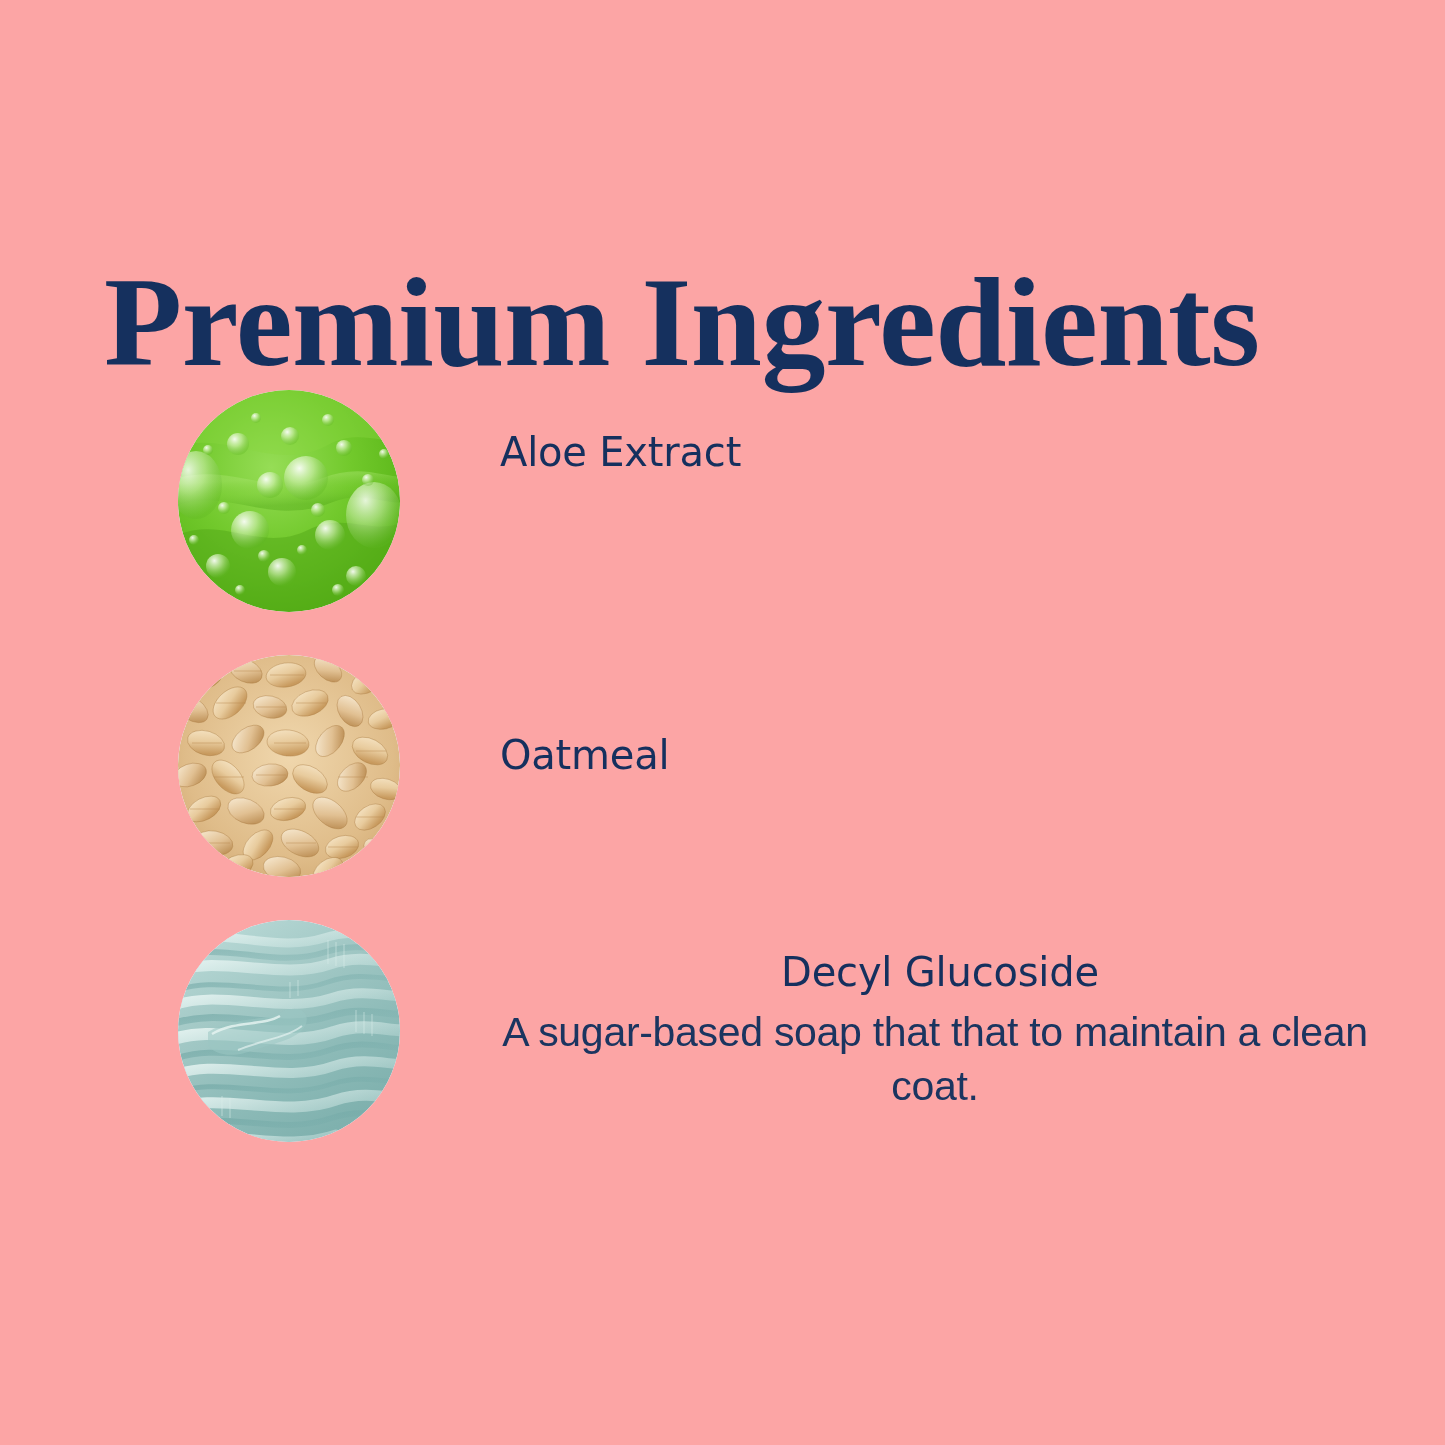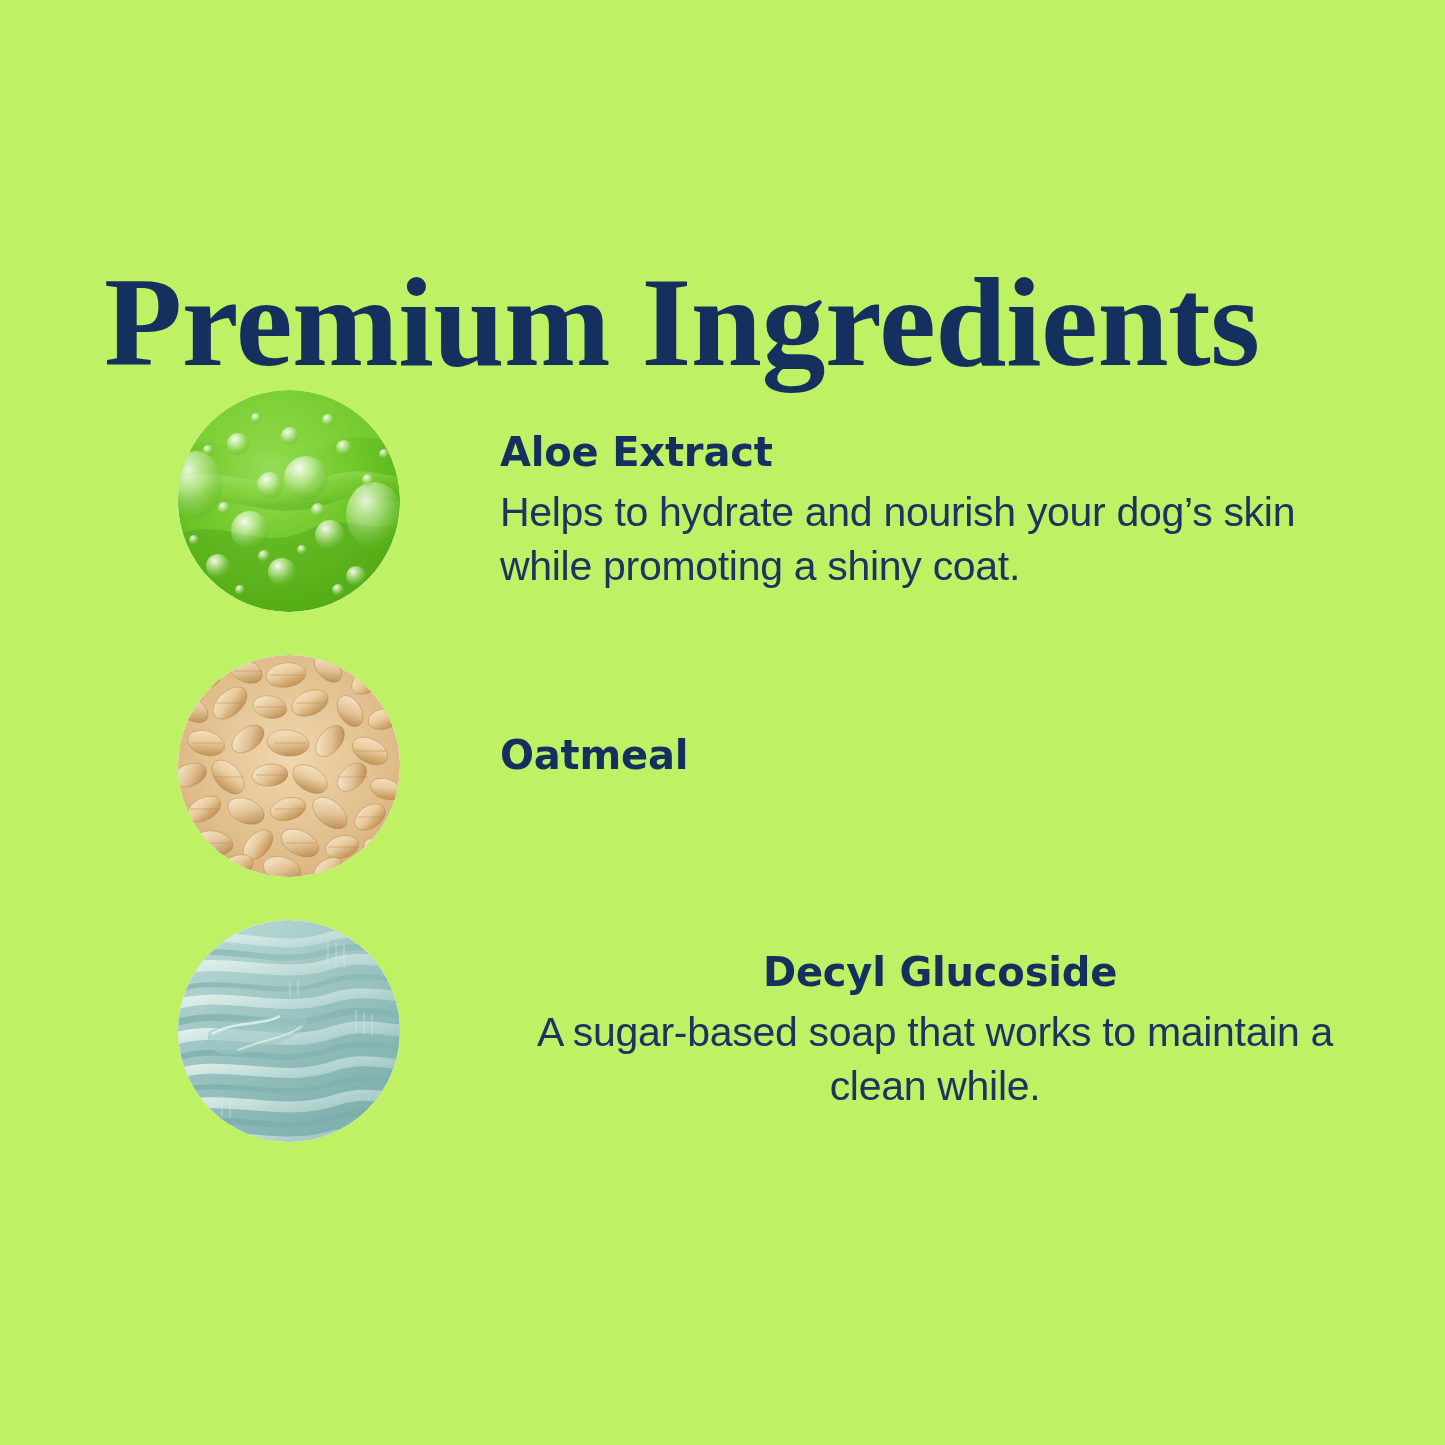--- a/index.html
+++ b/index.html
@@ -12,21 +12,21 @@
     height: 1445px;
     background: #eef2fd;
     font-family: "Liberation Sans", sans-serif;
     overflow: hidden;
   }
 
   .page {
     position: relative;
     width: 1445px;
     height: 1445px;
-    background: #bef264;
+    background: #fca5a5;
     box-sizing: border-box;
   }
 
   
   .page-title {
     position: absolute;
     left: 104px;
     top: 172px;
     width: 1240px;
     font-family: "Liberation Serif", "DejaVu Serif", serif;
@@ -70,21 +70,21 @@
   }
 
   .ingredient-text {
     margin-left: 100px;
     padding-top: 42px;
     width: 880px;
   }
 
   .ingredient-name {
     font-family: "DejaVu Sans", "Liberation Sans", sans-serif;
-    font-weight: 700;
+    font-weight: 400;
     font-size: 40px;
     line-height: 1.14;
     color: #15305e;
     margin: 0 0 9px 0;
     letter-spacing: -0.2px;
   }
 
   .ingredient-desc {
     font-family: "Liberation Sans", sans-serif;
     font-weight: 400;
@@ -161,21 +161,20 @@
             <circle cx="78" cy="28" r="5" fill="url(#drop)"></circle>
             <circle cx="206" cy="64" r="5" fill="url(#drop)"></circle>
             <circle cx="16" cy="150" r="5" fill="url(#drop)"></circle>
             <circle cx="160" cy="200" r="6" fill="url(#drop)"></circle>
             <circle cx="62" cy="200" r="5" fill="url(#drop)"></circle>
           </g>
         </svg>
       </div>
       <div class="ingredient-text">
         <div class="ingredient-name">Aloe Extract</div>
-        <div class="ingredient-desc">Helps to hydrate and nourish your dog’s skin while promoting a shiny coat.</div>
       </div>
     </div>
 
     <div class="ingredient-row row-2">
       <div class="ingredient-media">
         <svg viewBox="0 0 222 222" xmlns="http://www.w3.org/2000/svg" aria-hidden="true">
           <defs>
             <radialGradient id="oatBase" cx="50%" cy="45%" r="78%">
               <stop offset="0%" stop-color="#f0d7ad"></stop>
               <stop offset="60%" stop-color="#dfbc89"></stop>
@@ -314,18 +313,18 @@
               <path d="M112,62 L112,78"></path>
                 <path d="M120,60 L120,76"></path>
               <path d="M44,176 L44,196"></path>
                 <path d="M52,178 L52,198"></path>
             </g>
           </g>
         </svg>
       </div>
       <div class="ingredient-text">
         <div class="ingredient-name">Decyl Glucoside</div>
-        <div class="ingredient-desc">A sugar-based soap that works to maintain a clean while.</div>
+        <div class="ingredient-desc">A sugar-based soap that that to maintain a clean coat.</div>
       </div>
     </div>
 
   </div>
 </div>
 
 </body></html>

